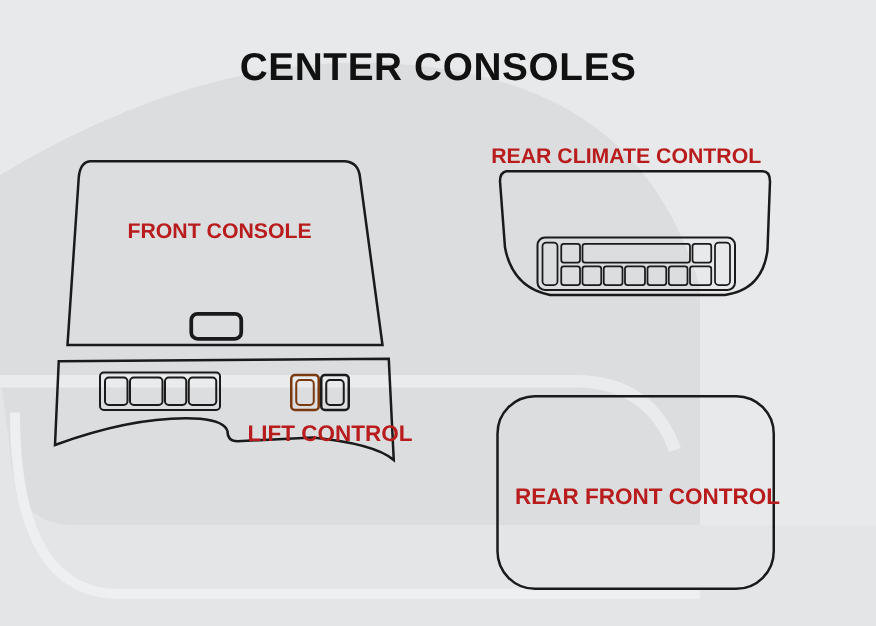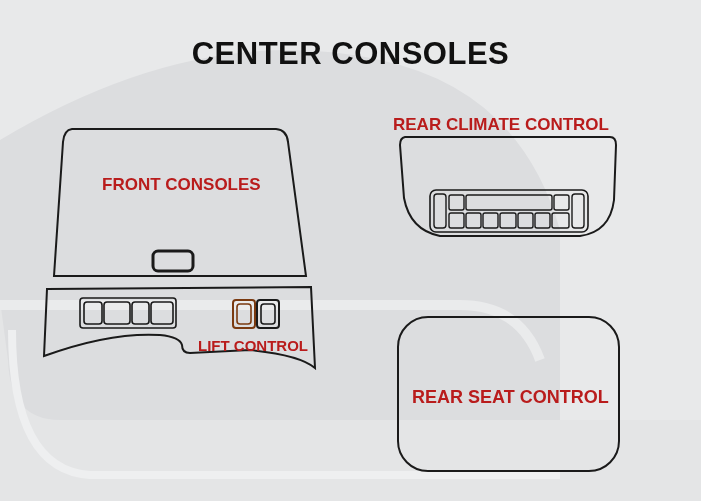--- a/index.html
+++ b/index.html
@@ -57,17 +57,17 @@
     <rect x="552" y="213" width="17" height="15" rx="2" fill="none" stroke="#1a1a1a" stroke-width="1.4"></rect>
 
     <rect x="398" y="317" width="221" height="154" rx="30" fill="none" stroke="#1a1a1a" stroke-width="2"></rect>
   </svg>
 
   <div class="hot" style="left:54px;top:129px;width:252px;height:147px;"></div>
   <div class="hot" style="left:230px;top:297px;width:52px;height:34px;"></div>
   <div class="hot" style="left:400px;top:137px;width:216px;height:99px;"></div>
   <div class="hot" style="left:398px;top:317px;width:221px;height:154px;"></div>
 
-  <div class="lbl" style="left:102px;top:175px;font-size:17px;">FRONT CONSOLES</div>
-  <div class="lbl" style="left:198px;top:337px;font-size:15px;">LIFT CONTROL</div>
+  <div class="lbl" style="left:102px;top:175px;font-size:17px;">FRONT CONSOLE</div>
+  <div class="lbl" style="left:198px;top:337px;font-size:18px;">LIFT CONTROL</div>
   <div class="lbl" style="left:393px;top:115px;font-size:17px;">REAR CLIMATE CONTROL</div>
-  <div class="lbl" style="left:412px;top:387px;font-size:18px;">REAR SEAT CONTROL</div>
+  <div class="lbl" style="left:412px;top:387px;font-size:18px;">REAR FRONT CONTROL</div>
 </div>
 
 </body></html>

